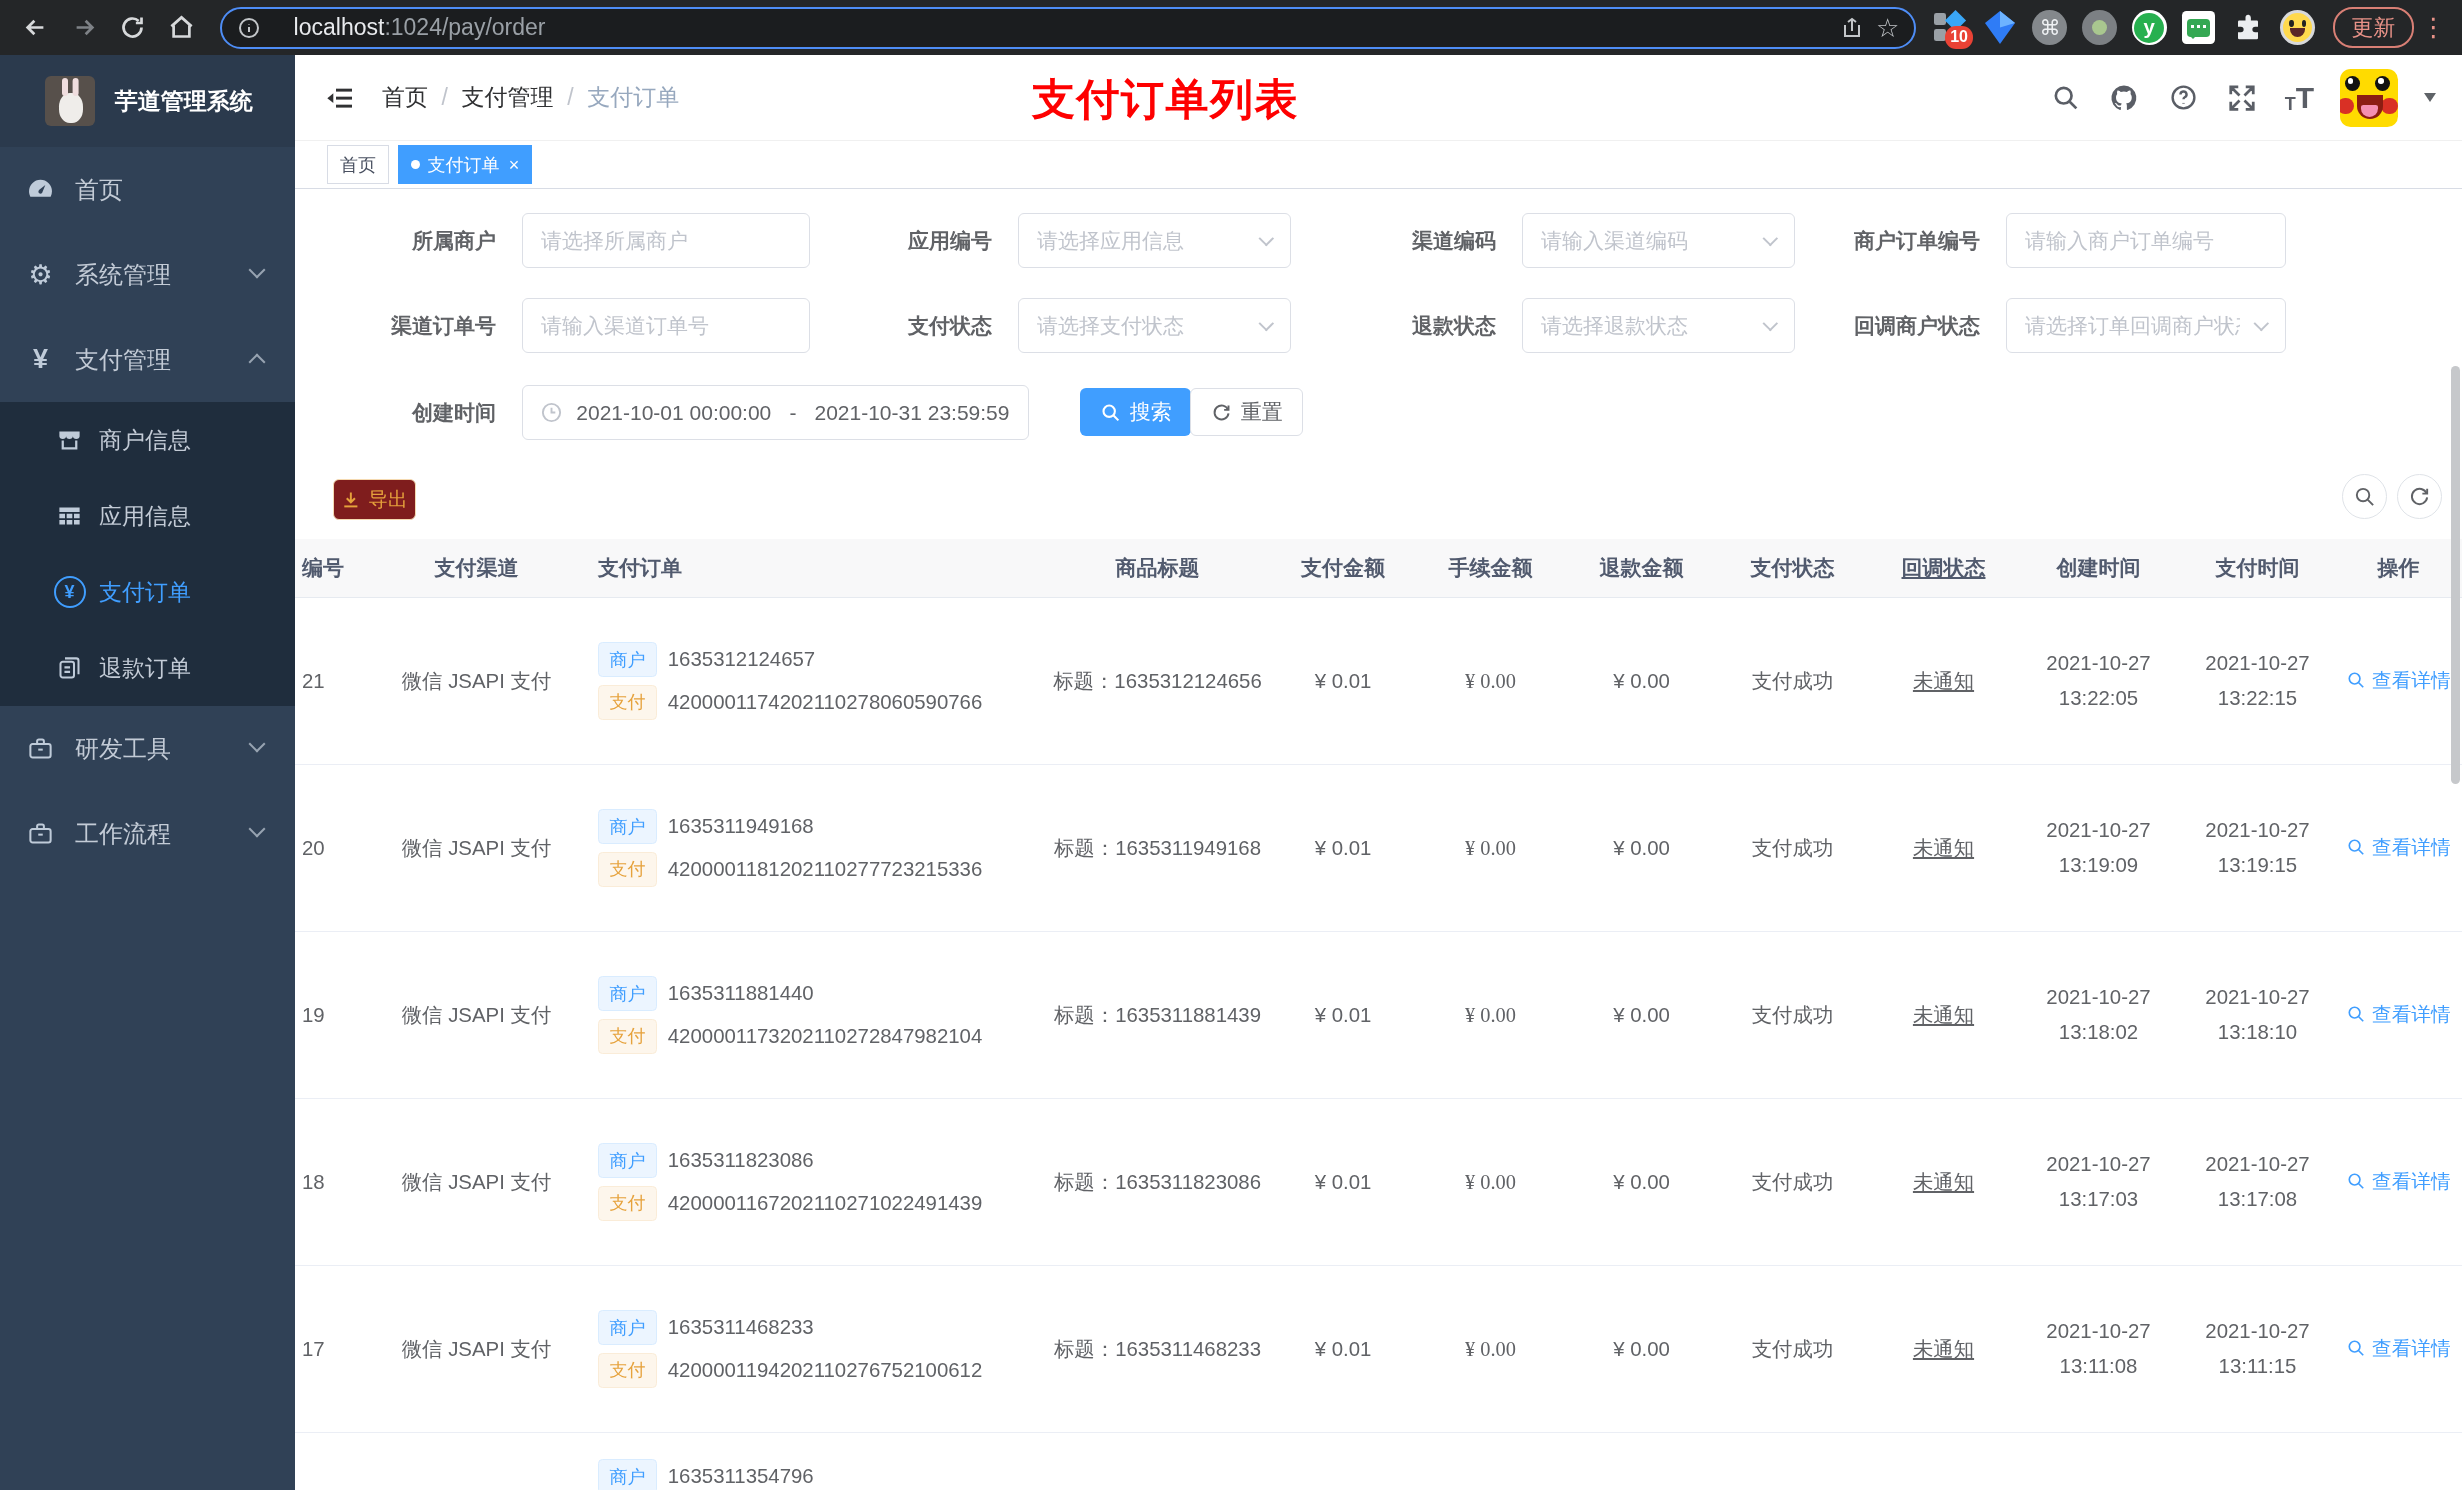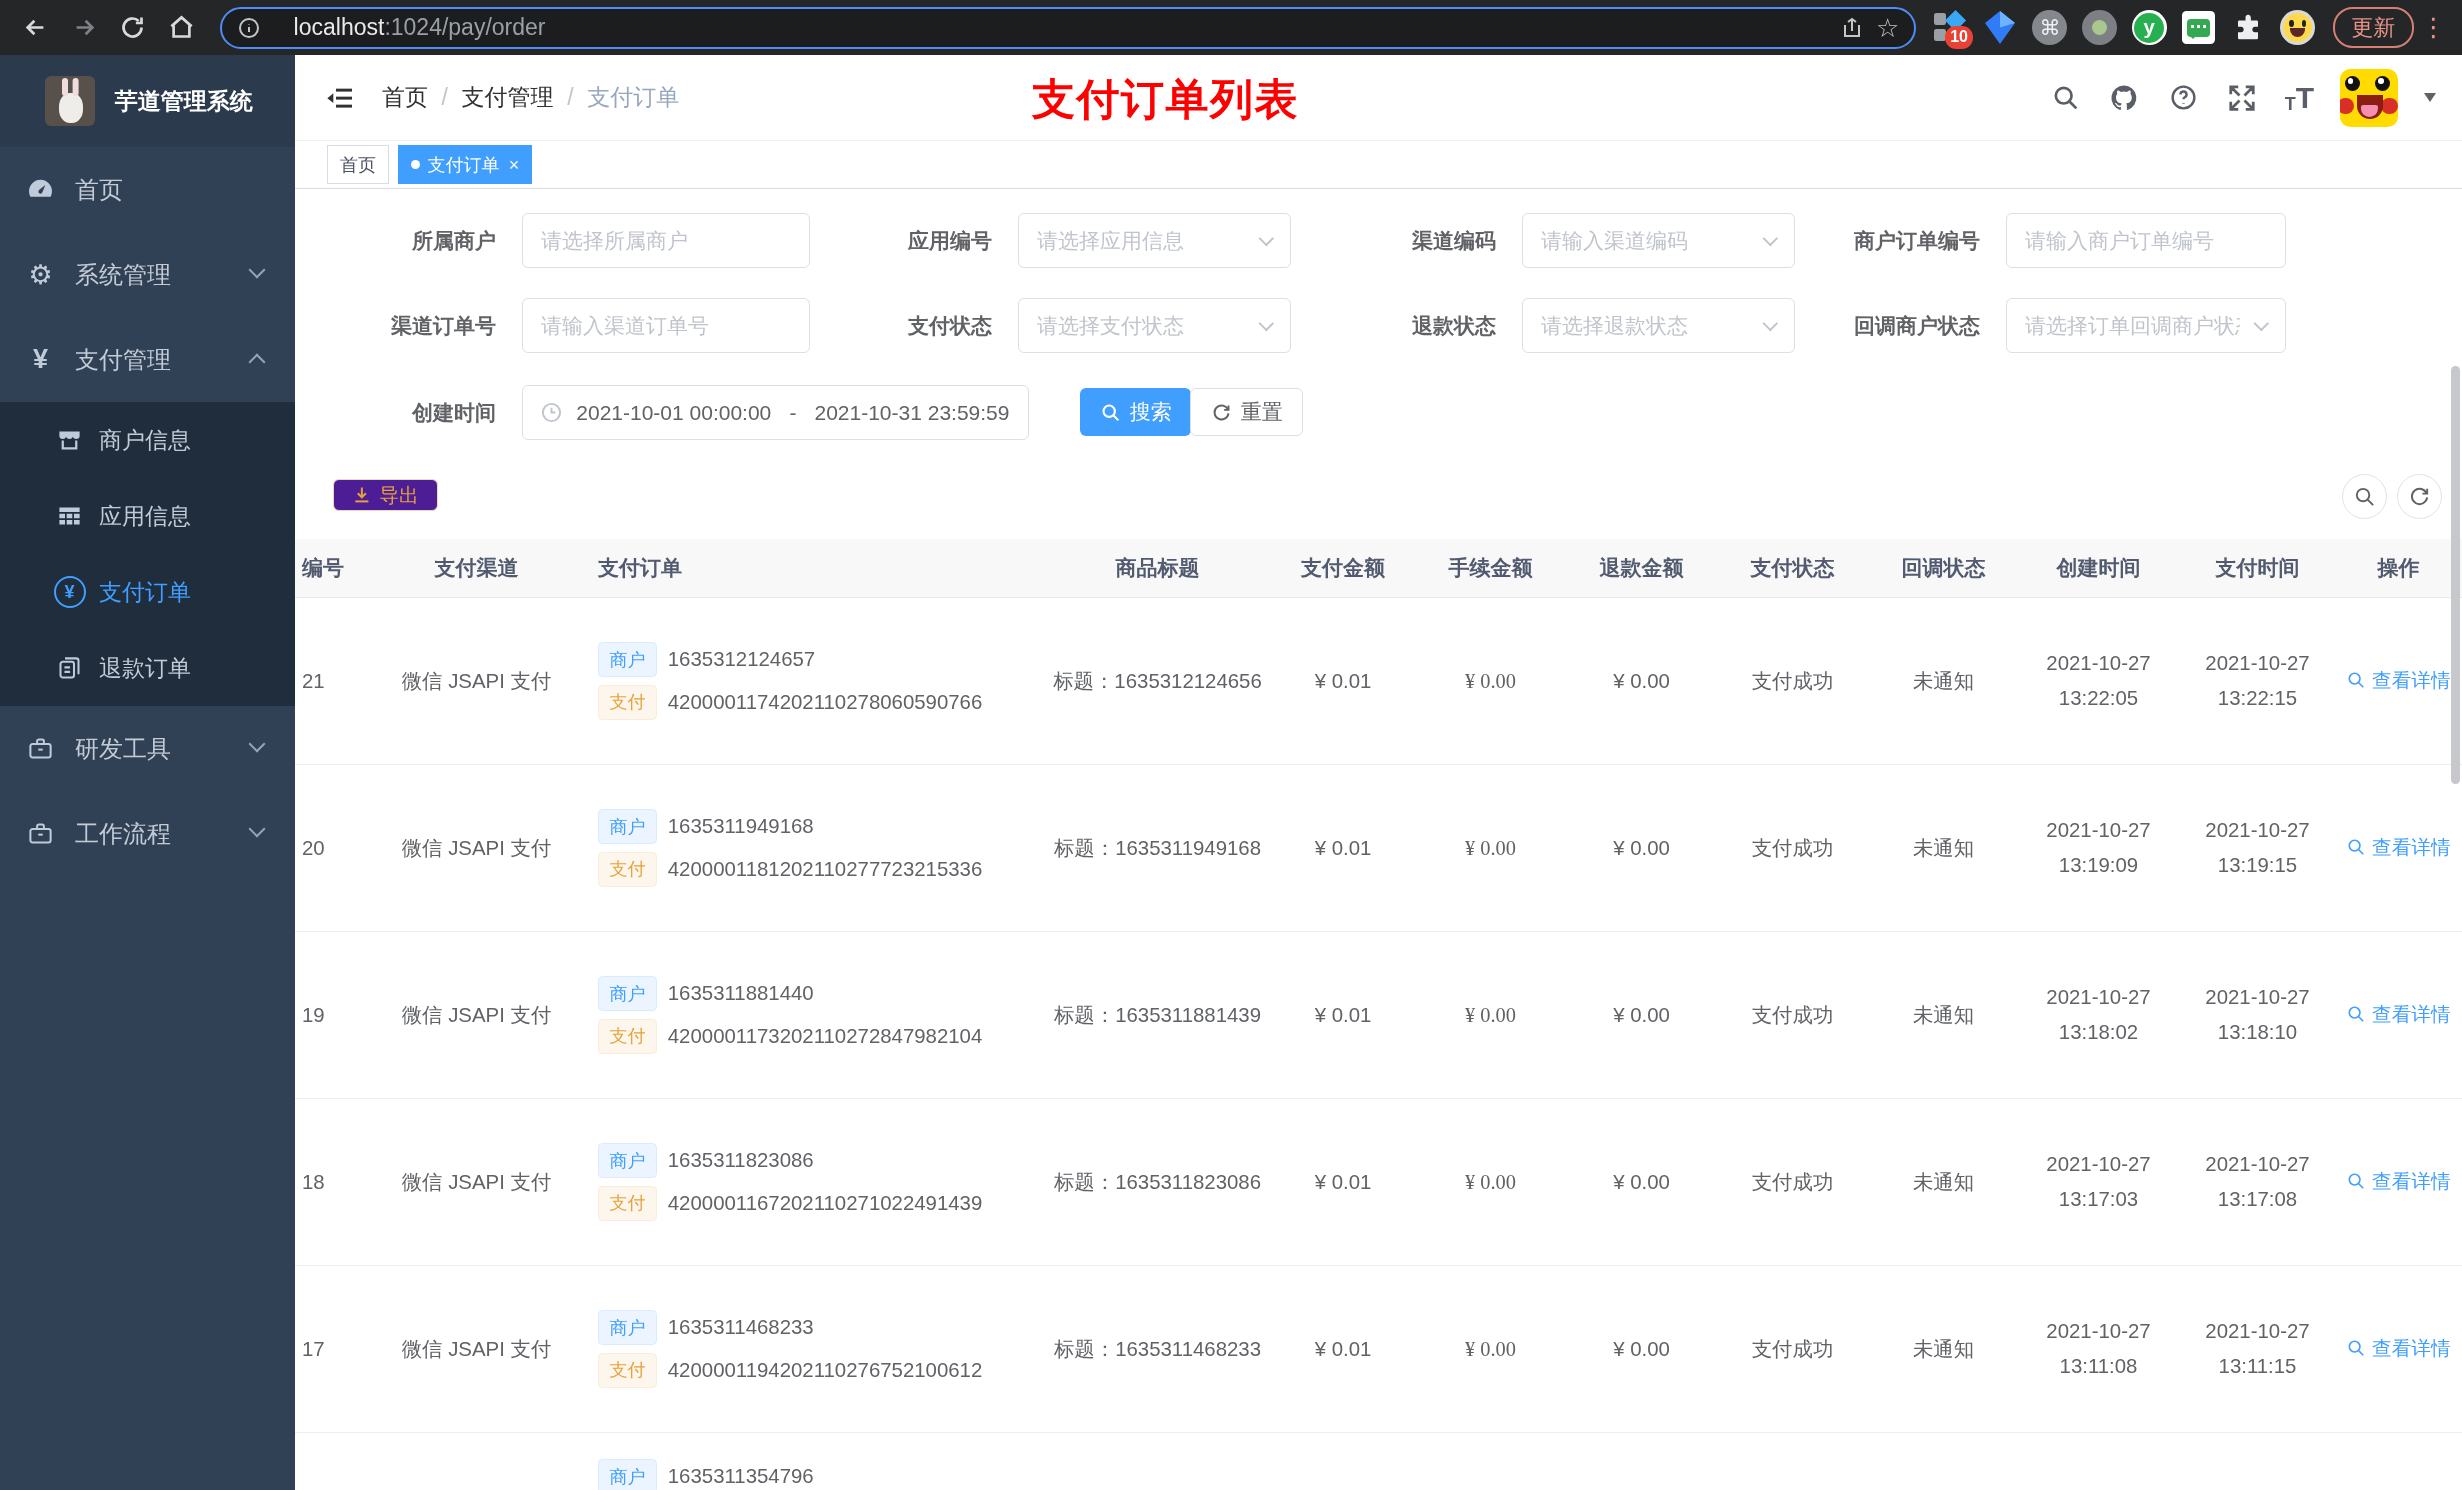--- a/index.html
+++ b/index.html
@@ -115,42 +115,42 @@
   .lab-c { left:1034px; width:167px; } .lab-d { left:1503px; width:182px; }
   .fld-a { left:227px; width:288px; } .fld-b { left:723px; width:273px; }
   .fld-c { left:1227px; width:273px; } .fld-d { left:1711px; width:280px; }
   .date-field { left:227px; width:507px; border:1.5px solid #dcdfe6; border-radius:6px; display:flex;
     align-items:center; padding:0 16.7px; gap:13.6px; font-size:21px; color:#606266; background:#fff; }
   .date-sep { color:#606266; padding:0 4.5px; }
   .btn { position:absolute; height:48px; border-radius:6px; display:flex; align-items:center; gap:9px;
     font-size:21px; padding:0 19.7px; cursor:pointer; }
   .btn-search { left:785px; top:199px; background:#409EFF; color:#fff; }
   .btn-reset { left:895px; top:199px; background:#fff; color:#606266; border:1.5px solid #dcdfe6; }
-  .btn-export { left:38px; top:290px; height:32px; background:#4c1d95; border:1.5px solid #f5dab1;
-    color:#e6a23c; font-size:19.7px; gap:7.6px; padding:0 18px; }
+  .btn-export { left:38px; top:290px; height:41px; background:#7f1d1d; border:1.5px solid #f5dab1;
+    color:#e6a23c; font-size:19.7px; gap:7.6px; padding:0 7px; }
   .mini-btn { position:absolute; top:285px; width:45px; height:45px; border-radius:50%;
     border:1.5px solid #dfe3e8; background:#fff; color:#606266; display:flex; align-items:center; justify-content:center; }
   .mini-1 { left:2047px; } .mini-2 { left:2102px; }
 
   
   .table { position:absolute; left:0; top:350px; width:2167px; }
   .thead { height:59px; background:#f8f8f9; display:flex; align-items:center;
     font-size:21px; font-weight:700; color:#515a6e; border-bottom:1.5px solid #e6eaf0; }
   .tr { display:flex; align-items:center; min-height:167px; border-bottom:1.5px solid #ebeef5;
     font-size:20.4px; color:#606266; }
   .td,.th { flex:none; text-align:center; }
   .c-id { width:83px; text-align:left; padding-left:7px; }
   .c-ch { width:197px; }
   .c-or { width:469px; text-align:left; padding-left:23px; }
   .c-ti { width:227px; }
   .c-am { width:144px; }
   .c-fe { width:151px;font-family:Liberation Serif, serif; }
   .c-re { width:151px; }
   .c-st { width:151px; }
-  .c-no { width:151px; }
+  .c-no { width:151px;text-decoration:underline; }
   .c-ct { width:159px; }
   .c-pt { width:159px; }
   .c-ac { width:123px; }
   .order-line { display:flex; align-items:center; margin:7.6px 0; }
   .tag { display:inline-flex; align-items:center; height:35px; padding:0 10.6px; border-radius:4.5px;
     font-size:18px; margin-right:10.6px; flex:none; }
   .tag-blue { color:#409eff; background:#ecf5ff; border:0.8px solid #d9ecff; }
   .tag-yellow { color:#e6a23c; background:#fdf6ec; border:0.8px solid #faecd8; }
   .two-line { line-height:35px; }
   .act-link { color:#409EFF; display:inline-flex; align-items:center; gap:6px; font-size:19.7px; cursor:pointer; }

